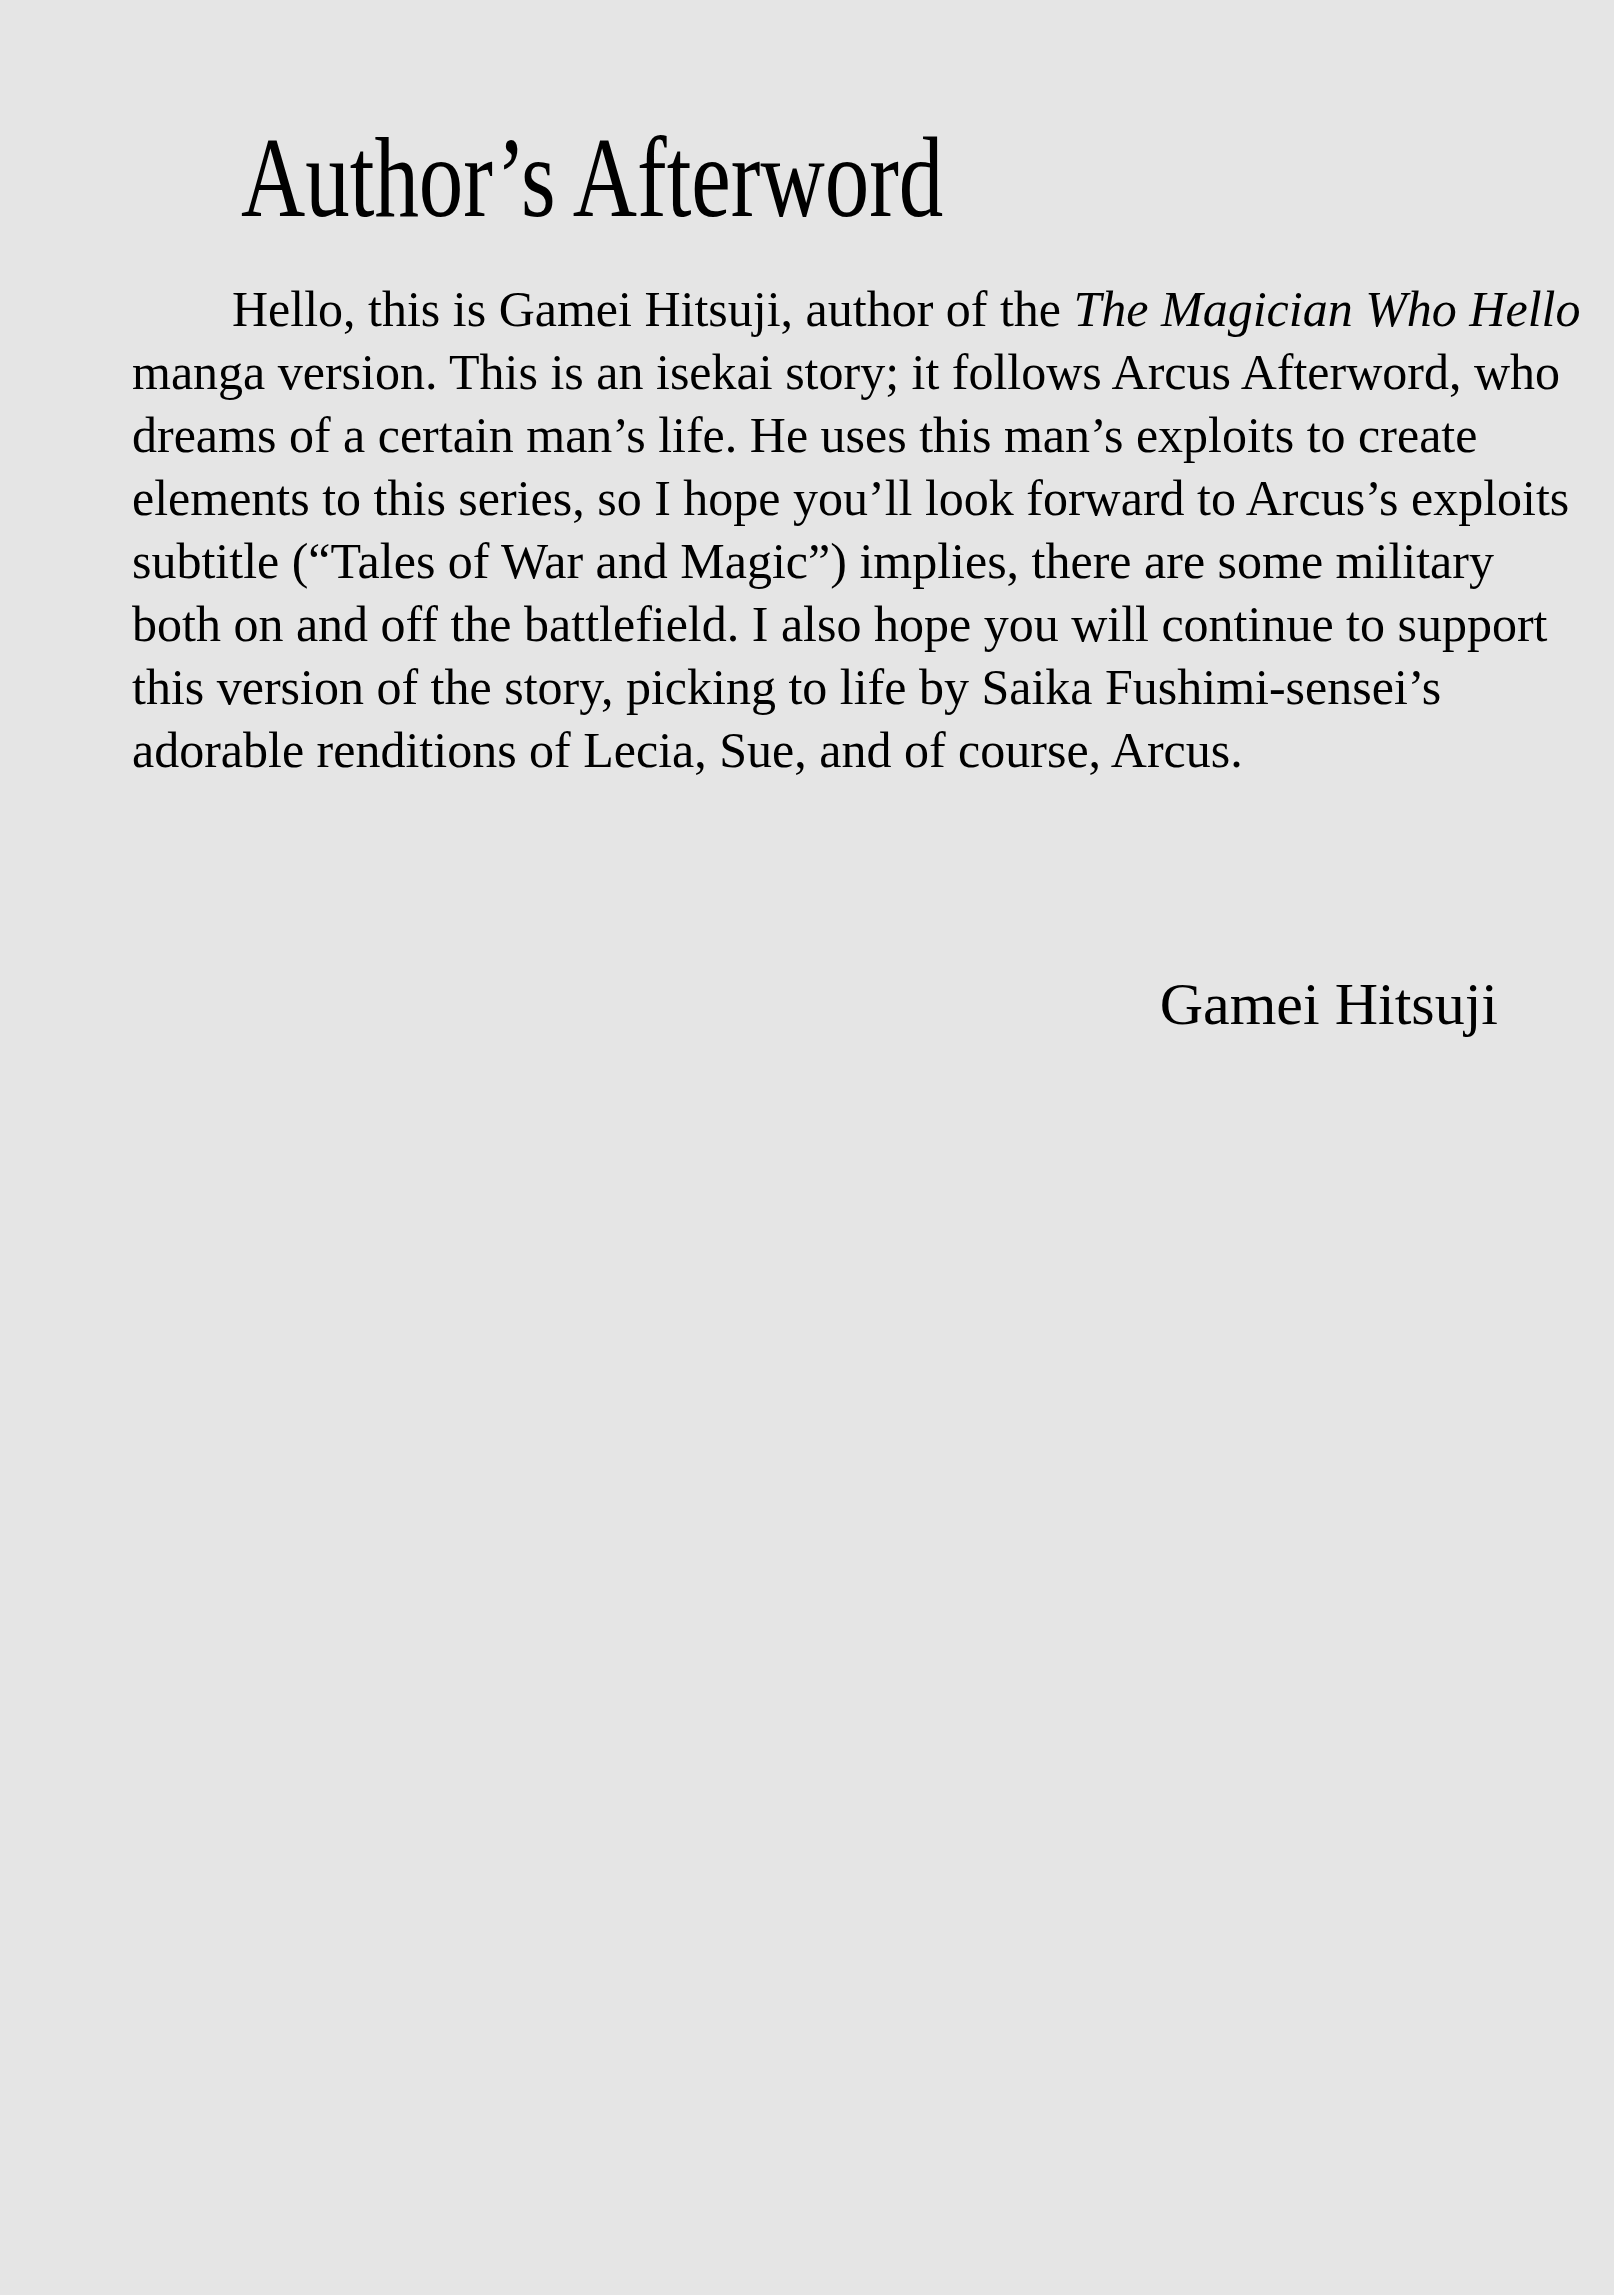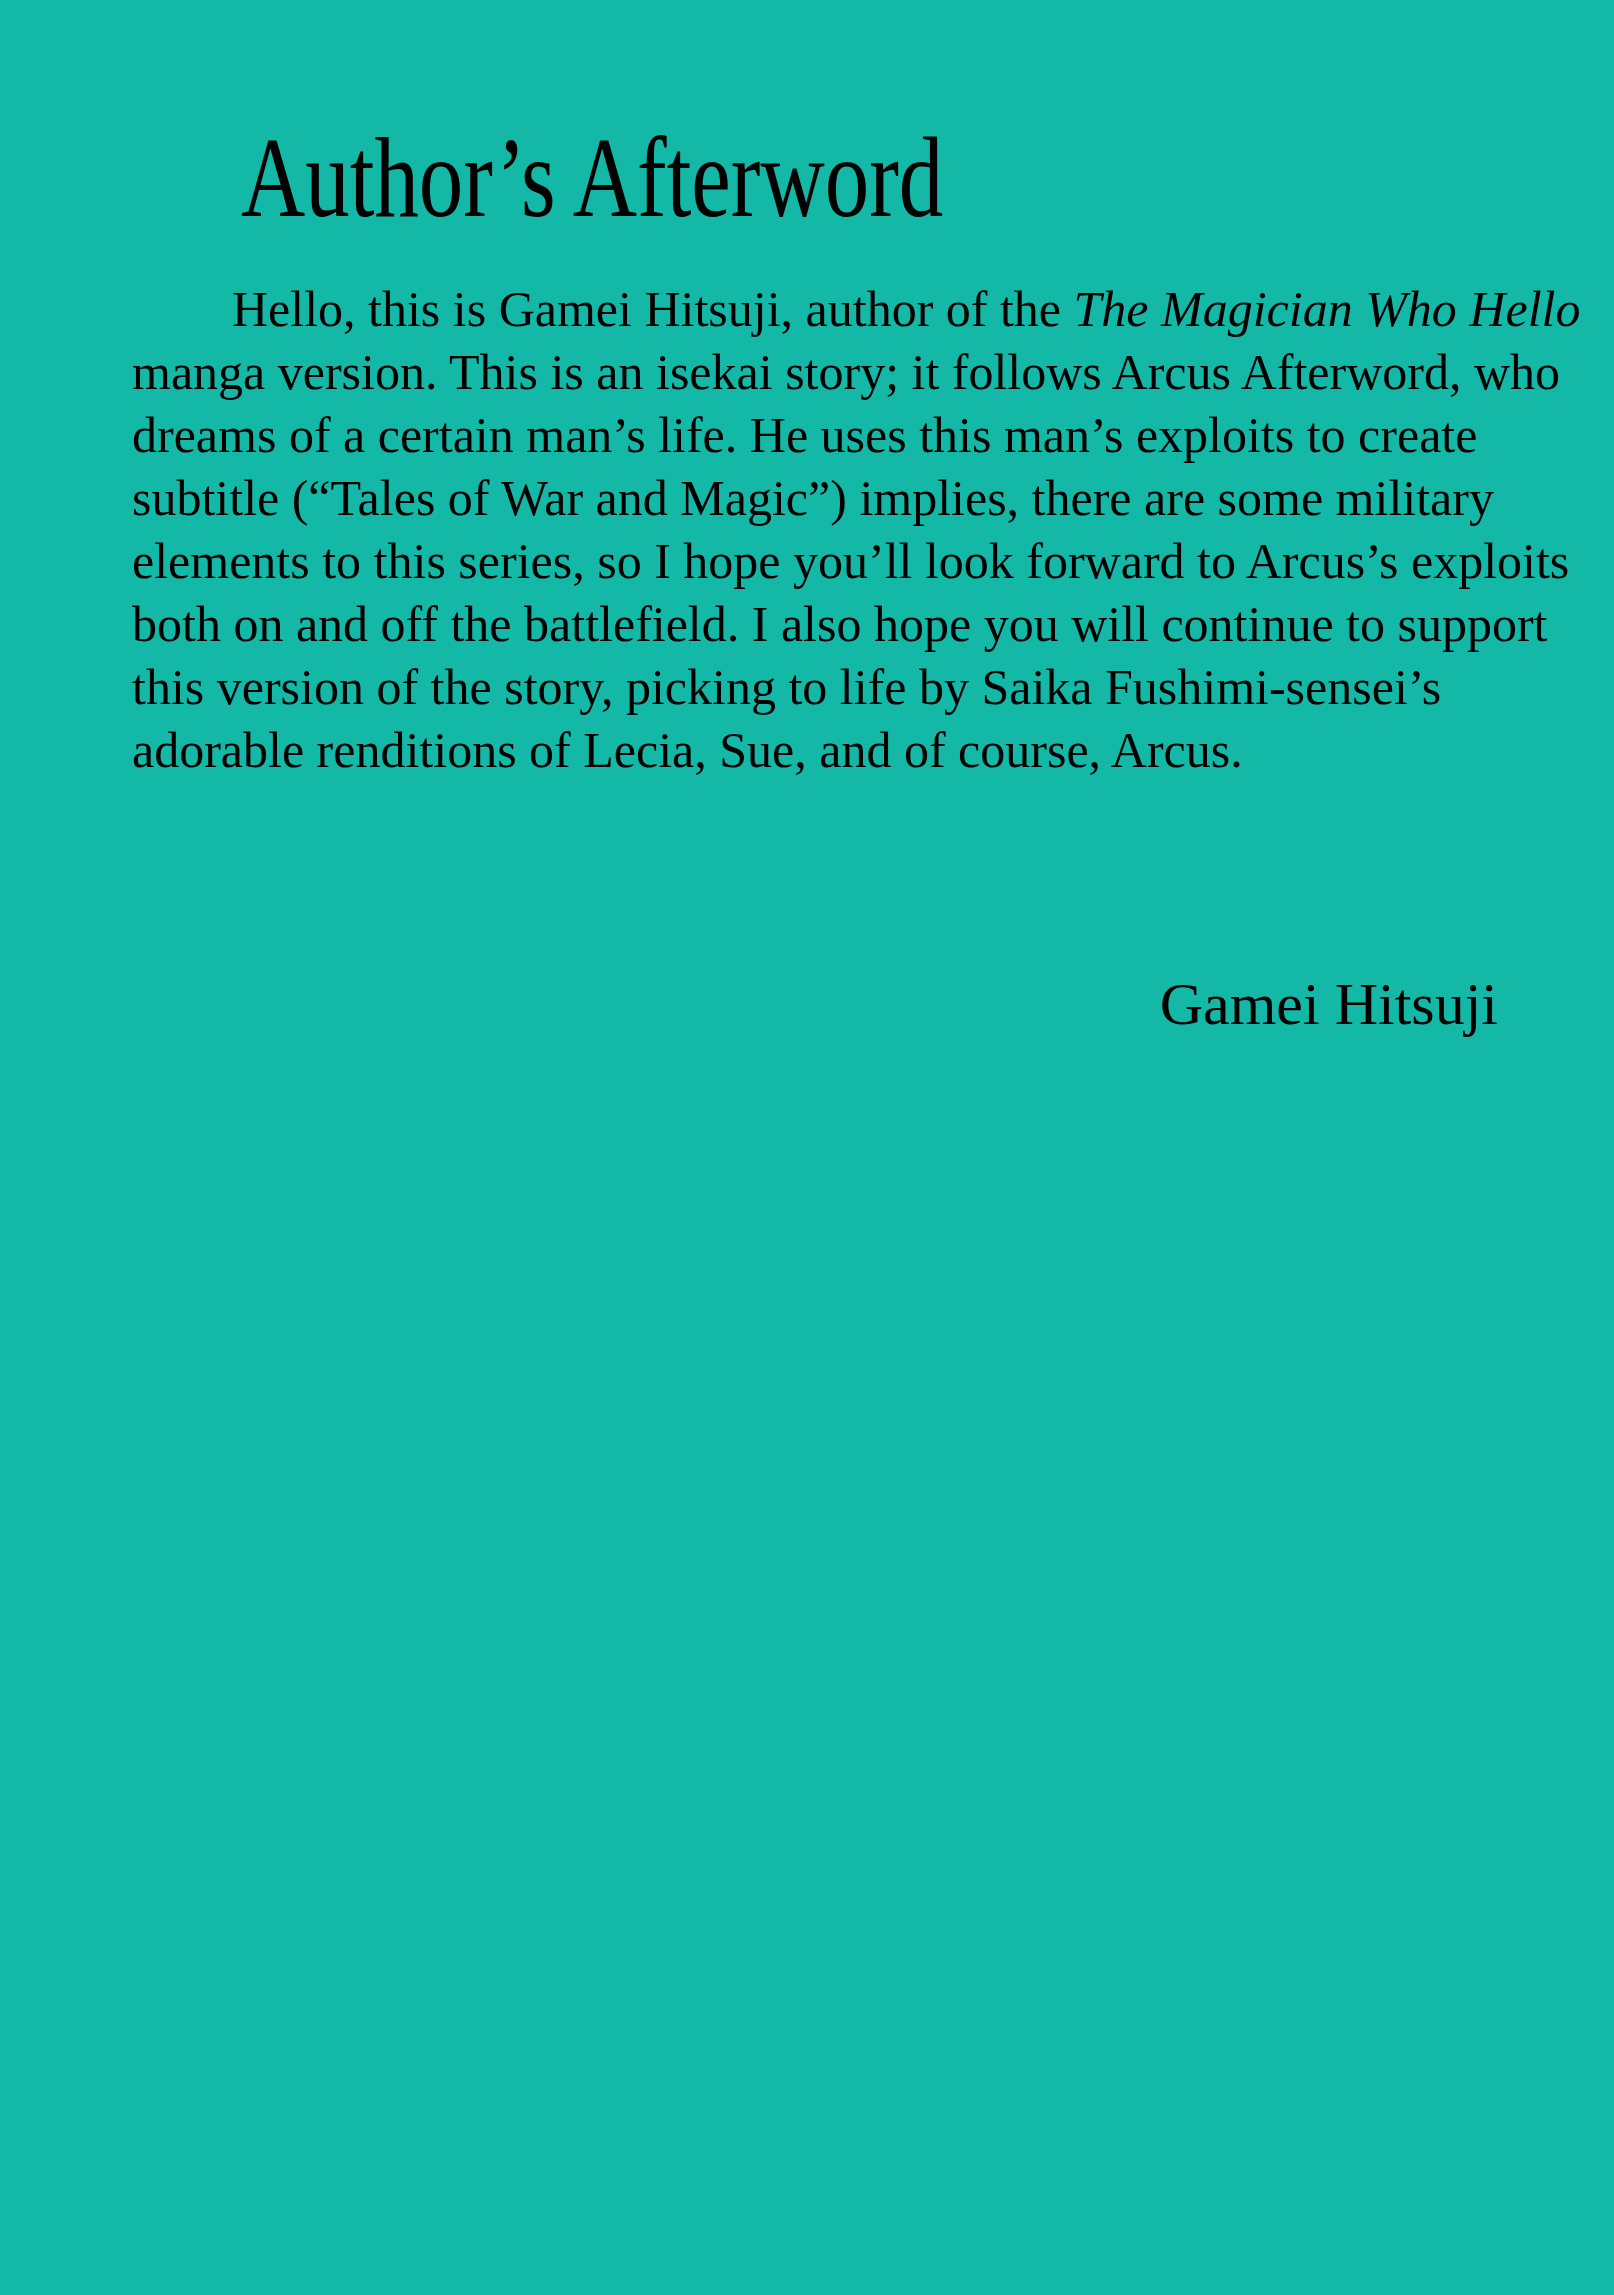--- a/index.html
+++ b/index.html
@@ -4,21 +4,21 @@
 <style>
   html, body {
     margin: 0;
     padding: 0;
     background: #ffffff;
   }
   .page {
     position: relative;
     width: 1614px;
     height: 2295px;
-    background: #14b8a6;
+    background: #e5e5e5;
     color: #000000;
     font-family: "Liberation Serif", serif;
     overflow: hidden;
   }
   .title {
     position: absolute;
     left: 241px;
     top: 115px;
     margin: 0;
     font-size: 114px;
@@ -67,23 +67,23 @@
   <div class="body-text">
 
     <div class="line indent"><span>Hello, this is Gamei Hitsuji, author of the </span><span class="it">The Magician Who Hello</span><span></span></div>
 
 
     <div class="line"><span>manga version. This is an isekai story; it follows Arcus Afterword, who</span></div>
 
     <div class="line"><span>dreams of a certain man’s life. He uses this man’s exploits to create</span></div>
 
 
+    <div class="line"><span>elements to this series, so I hope you’ll look forward to Arcus’s exploits</span></div>
+
     <div class="line"><span>subtitle (“Tales of War and Magic”) implies, there are some military</span></div>
-
-    <div class="line"><span>elements to this series, so I hope you’ll look forward to Arcus’s exploits</span></div>
 
     <div class="line"><span>both on and off the battlefield. I also hope you will continue to support</span></div>
 
     <div class="line"><span>this version of the story, picking to life by Saika Fushimi-sensei’s</span></div>
 
     <div class="line"><span>adorable renditions of Lecia, Sue, and of course, Arcus.</span></div>
 
   </div>
 
   <div class="signature">Gamei Hitsuji</div>

